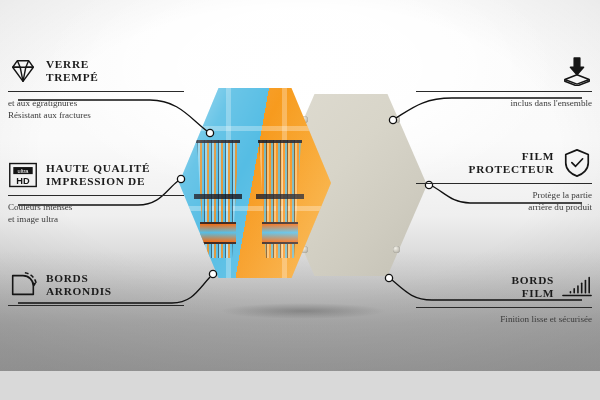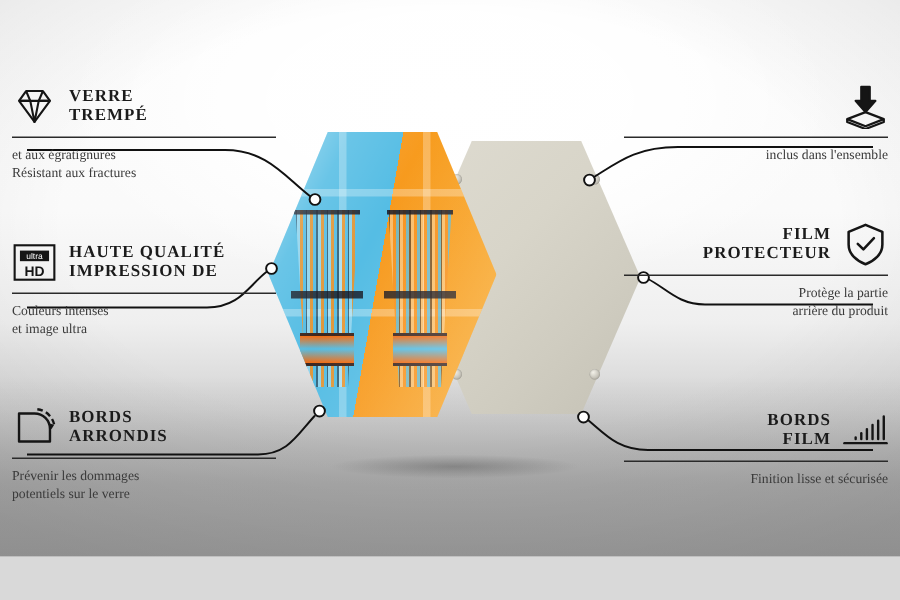--- a/index.html
+++ b/index.html
@@ -193,24 +193,20 @@
         <path d="M5 5 L16 5 A11 11 0 0 1 27 16 L27 25 L5 25 Z" fill="none" stroke="#151515" stroke-width="1.7" stroke-linejoin="round"></path>
         <path d="M18 2 A14 14 0 0 1 30 13" fill="none" stroke="#151515" stroke-width="1.7" stroke-dasharray="4 2.5"></path>
         <path d="M30 13 l-4.6 -1.2 l2.6 4.4 Z" fill="#151515"></path>
       </svg>
       <div class="co-title">
         <div>BORDS</div>
         <div>ARRONDIS</div>
       </div>
     </div>
     <div class="co-rule"></div>
-    <div class="co-desc">
-      <div>Prévenir les dommages</div>
-      <div>potentiels sur le verre</div>
-    </div>
   </div>
 
   <div class="callout right" style="top:56px;">
     <div class="co-head">
       <svg class="co-icon" viewBox="0 0 32 32">
         <g fill="none" stroke="#151515" stroke-width="1.6" stroke-linejoin="round">
           <path d="M13 2 L19 2 L19 12 L23 12 L16 20 L9 12 L13 12 Z" fill="#151515"></path>
           <path d="M16 20 L29 25 L16 30 L3 25 Z"></path>
           <path d="M3 25 L3 27 L16 32 L29 27 L29 25"></path>
         </g>

